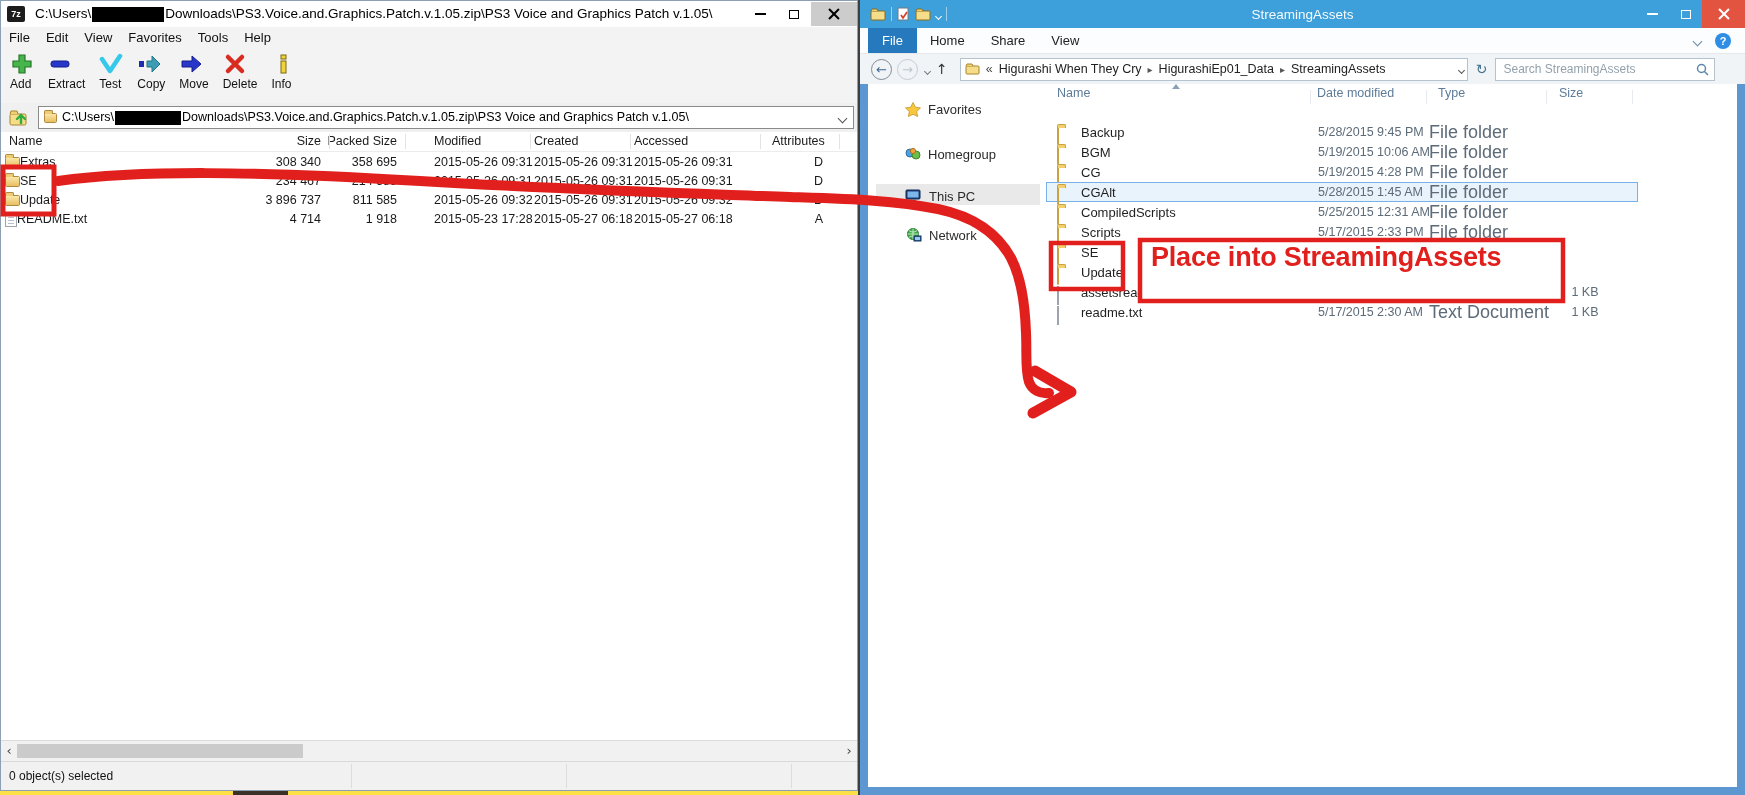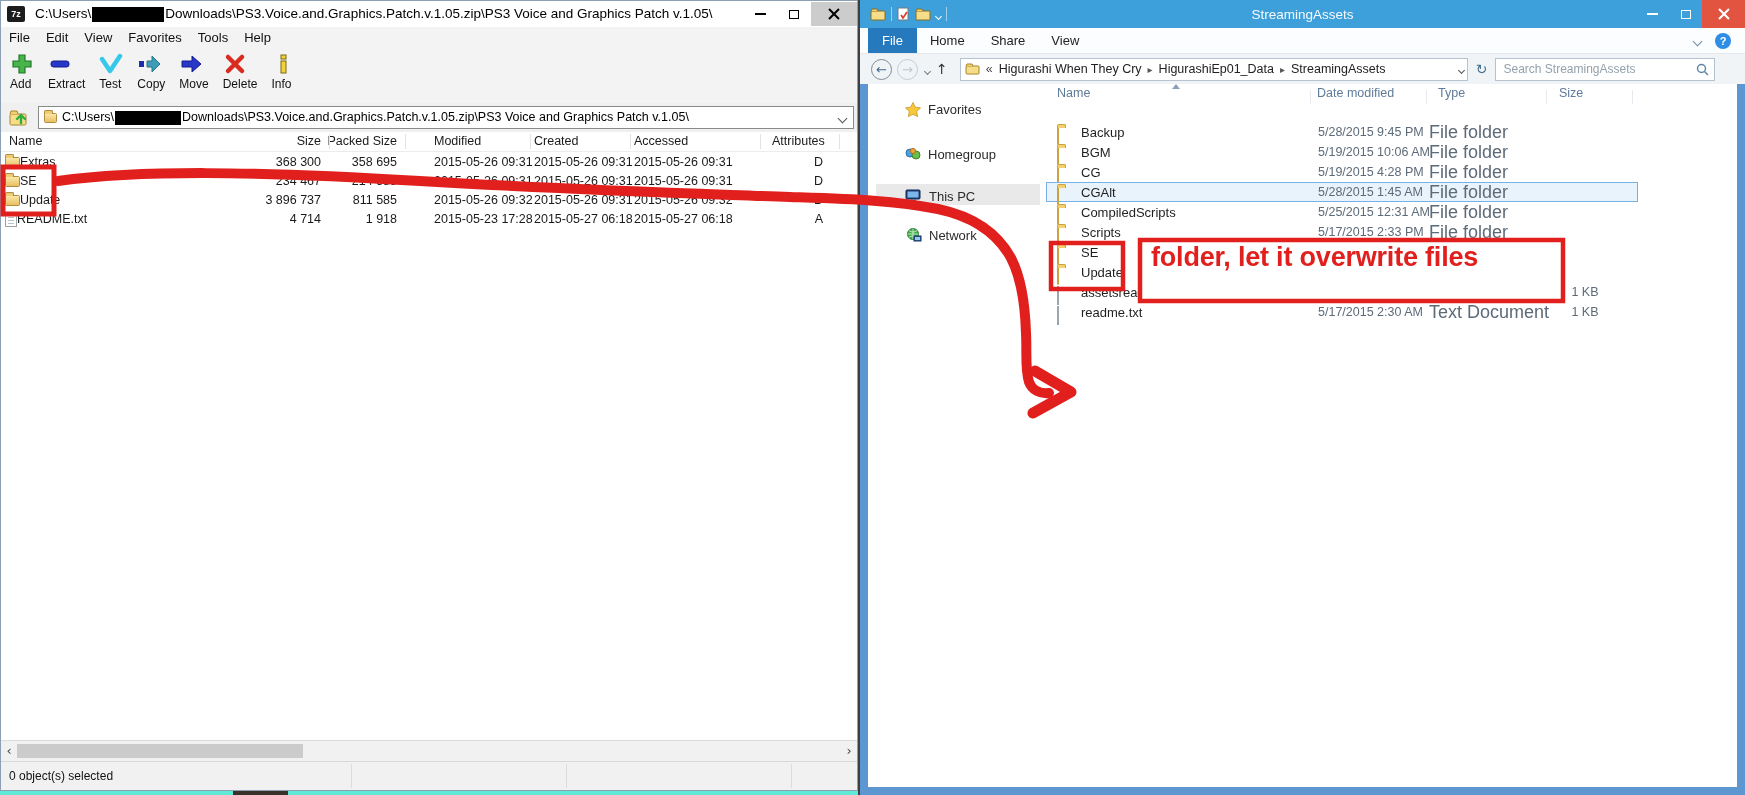--- a/index.html
+++ b/index.html
@@ -1,17 +1,17 @@
 <!DOCTYPE html>
 <html><head>
 <meta charset="utf-8">
 <style>
   html,body{margin:0;padding:0;background:#8a8f94;}
   *{box-sizing:border-box;}
-  .stage{position:relative;width:1745px;height:795px;background:#5eead4;overflow:hidden;
+  .stage{position:relative;width:1745px;height:795px;background:#fde047;overflow:hidden;
          font-family:"Liberation Sans",sans-serif;-webkit-font-smoothing:antialiased;}
   .nowrap{white-space:nowrap;overflow:hidden;}
 
   
   .zipwin{position:absolute;left:0;top:0;width:858px;height:791px;background:#f0f0f0;
           border:1px solid #8da0b3;}
   .zip-titlebar{height:26px;background:#ffffff;display:flex;align-items:center;padding-left:6px;}
   .zip-appicon{width:18px;height:16px;background:#1c1c1c;color:#fff;font-size:9px;font-weight:bold;
                display:flex;align-items:center;justify-content:center;border-radius:2px;margin-right:10px;}
   .zip-title{flex:1;font-size:13.5px;color:#000;white-space:nowrap;overflow:hidden;}
@@ -248,21 +248,21 @@
           <span class="hsep" style="left:629px"></span>
         <span class="hsep" style="left:759px"></span>
           <span class="hsep" style="left:838px"></span>
       </div>
 
       <div class="zrow" style="top:21px">
         <span class="zcell zc-name">
             <span class="fold"></span>
             <span>Extras</span>
           </span>
-        <span class="zcell zc-size">368 300</span>
+        <span class="zcell zc-size">308 340</span>
         <span class="zcell zc-packed">358 695</span>
         <span class="zcell zc-mod">2015-05-26 09:31</span>
         <span class="zcell zc-cre">2015-05-26 09:31</span>
         <span class="zcell zc-acc">2015-05-26 09:31</span>
         <span class="zcell zc-attr">D</span>
       </div>
       <div class="zrow" style="top:40px">
         <span class="zcell zc-name">
             <span class="fold"></span>
             <span>SE</span>
@@ -512,16 +512,16 @@
 
   <svg class="anno-svg" width="1745" height="795" viewBox="0 0 1745 795">
     <rect x="3" y="167" width="51" height="47" fill="none" stroke="#e1201d" stroke-width="5"></rect>
     <path d="M 58 181 C 140 170, 250 171, 420 181 C 570 190, 680 193, 790 197 C 850 199, 893 200, 938 209 C 976 217, 999 236, 1011 258 C 1021 277, 1025 303, 1026 333 C 1027 354, 1025 370, 1029 382 C 1032 390, 1040 394, 1049 393" fill="none" stroke="#e1201d" stroke-width="10" stroke-linecap="round" stroke-linejoin="round"></path>
     <path d="M 1035 371 L 1071 392 L 1033 413" fill="none" stroke="#e1201d" stroke-width="11" stroke-linecap="round" stroke-linejoin="round"></path>
     <rect x="1051" y="243" width="72" height="46" fill="none" stroke="#e1201d" stroke-width="4.5"></rect>
     <rect x="1140" y="240" width="423" height="61" fill="#ffffff" stroke="#e1201d" stroke-width="4.5"></rect>
   </svg>
 
   <div class="anno-boxtext" style="color:#e1201d;">
-    <div>folder, let it overwrite files</div>
+    <div>Place into StreamingAssets</div>
   </div>
 
 </div>
 
 </body></html>

